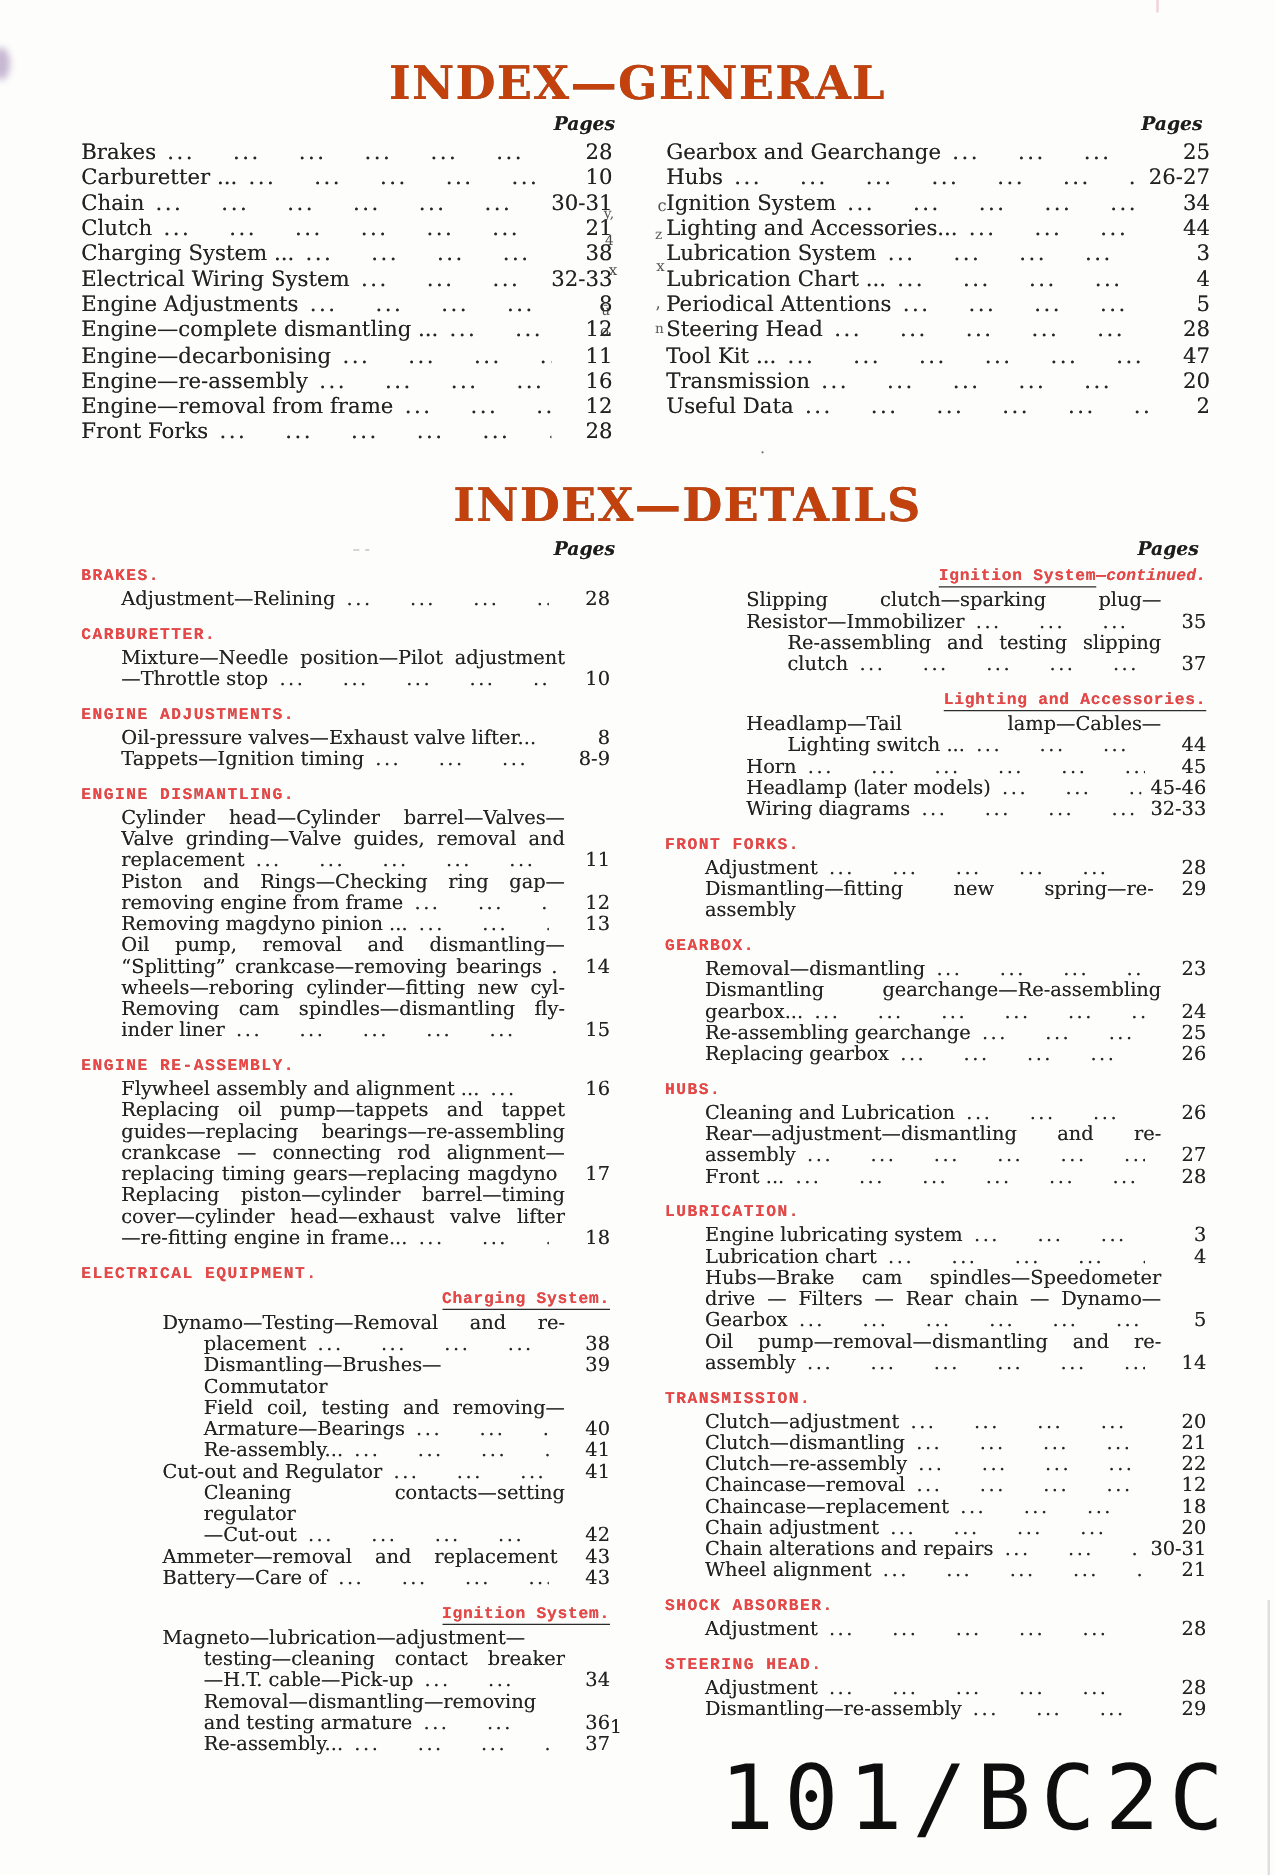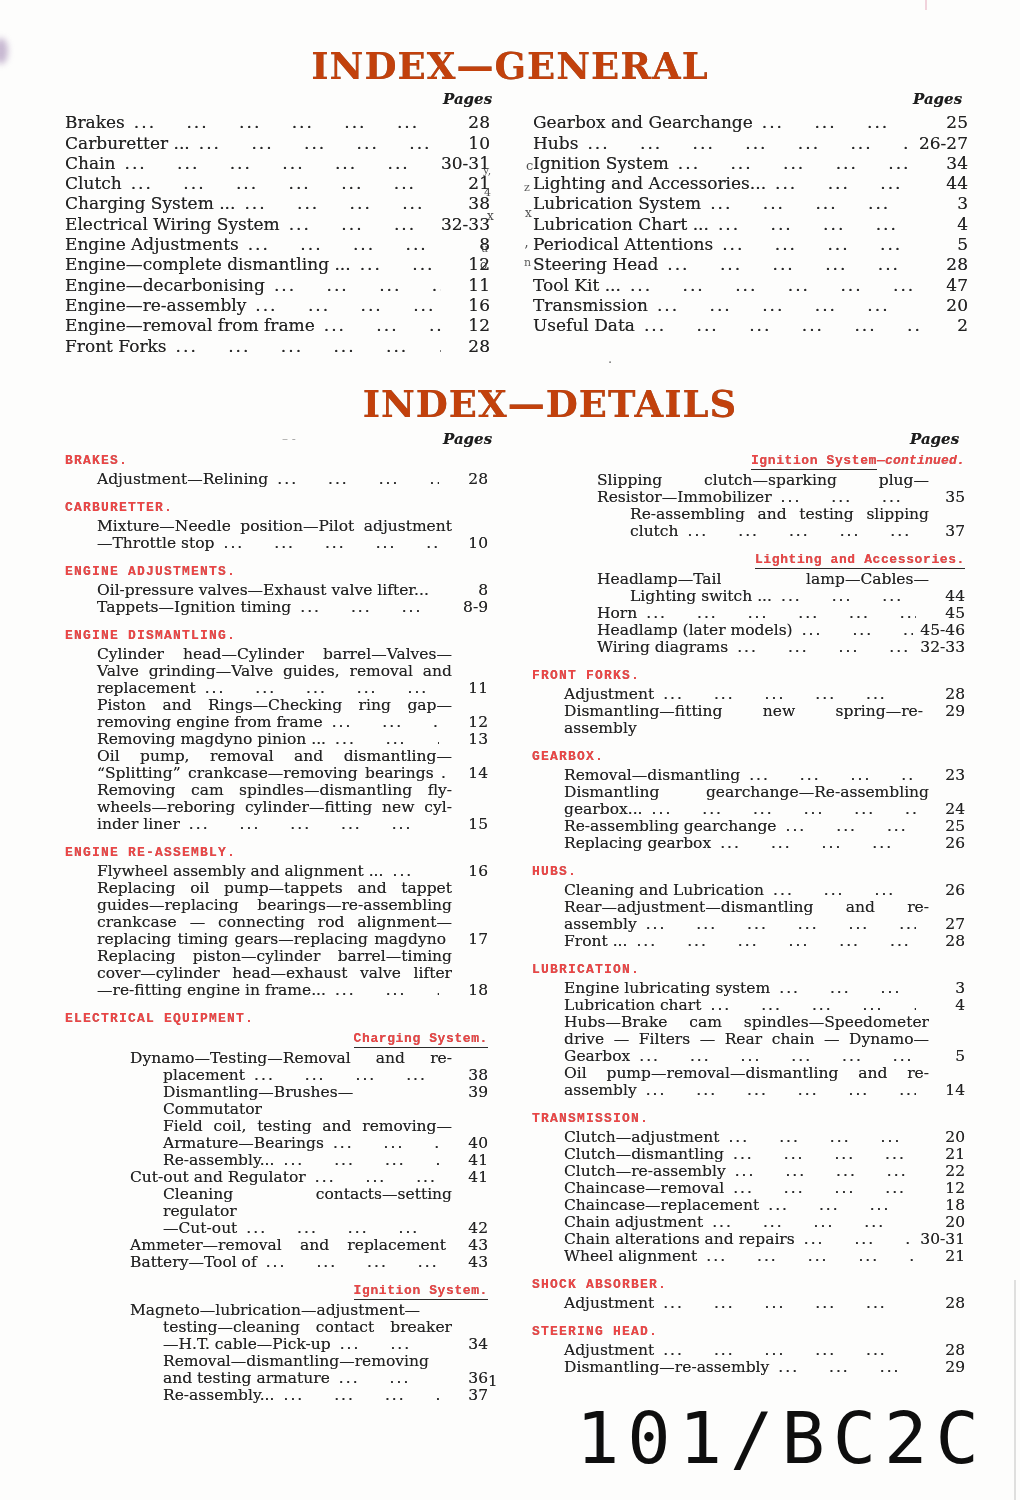--- a/index.html
+++ b/index.html
@@ -6,21 +6,21 @@
   .page{position:relative;width:1020px;height:1500px;margin:0 auto;background:#fdfdfc;
         font-family:"DejaVu Serif","Liberation Serif",serif;color:#222;overflow:hidden;
         text-shadow:0 0 .5px rgba(25,25,25,.55);}
   .title{position:absolute;left:0;width:1020px;text-align:center;font-weight:bold;
          font-size:37px;letter-spacing:1px;color:#c2410c;}
   #gen-title{top:44px;}
   #det-title{top:382px;margin-left:40px;}
   .pages-label{position:absolute;font-style:italic;font-weight:bold;font-size:15px;color:#1d1d1d;}
   .col{position:absolute;}
   
-  .gi-row{display:flex;align-items:flex-end;height:20.3px;font-size:17px;white-space:nowrap;}
+  .gi-row{display:flex;align-items:center;height:20.3px;font-size:17px;white-space:nowrap;}
   .gi-row .lbl{white-space:nowrap;}
   
   .d-row{display:flex;align-items:baseline;line-height:17px;min-height:17px;font-size:15.5px;}
   .d-row .lbl{white-space:nowrap;}
   .d-row.j .lbl{flex:1;text-align:justify;text-align-last:justify;white-space:normal;}
   .d-row.full .lbl{margin-right:36px;}
   .i1{padding-left:32px;}
   .i2{padding-left:65px;}
   .i3{padding-left:98px;}
   .leader{flex:1;overflow:hidden;white-space:nowrap;margin:0 7px 0 9px;min-width:0;color:#262626;}
@@ -235,24 +235,24 @@
           <span class="pg">13</span>
         </div>
         <div class="d-row i1 j full">
           <span class="lbl">Oil pump, removal and dismantling—</span>
         </div>
         <div class="d-row i1 j">
           <span class="lbl">“Splitting” crankcase—removing bearings .</span>
           <span class="pg">14</span>
         </div>
         <div class="d-row i1 j full">
+          <span class="lbl">wheels—reboring cylinder—fitting new cyl-</span>
+        </div>
+        <div class="d-row i1 j full">
           <span class="lbl">Removing cam spindles—dismantling fly-</span>
-        </div>
-        <div class="d-row i1 j full">
-          <span class="lbl">wheels—reboring cylinder—fitting new cyl-</span>
         </div>
         <div class="d-row i1">
           <span class="lbl">inder liner</span>
           <span class="leader"></span>
           <span class="pg">15</span>
         </div>
       </div>
       <div class="sect">
         <div class="sec-head">ENGINE RE-ASSEMBLY.</div>
         <div class="d-row i1">
@@ -326,21 +326,21 @@
         <div class="d-row i3">
           <span class="lbl">—Cut-out</span>
           <span class="leader"></span>
           <span class="pg">42</span>
         </div>
         <div class="d-row i2 j">
           <span class="lbl">Ammeter—removal and replacement</span>
           <span class="pg">43</span>
         </div>
         <div class="d-row i2">
-          <span class="lbl">Battery—Tool of</span>
+          <span class="lbl">Battery—Care of</span>
           <span class="leader"></span>
           <span class="pg">43</span>
         </div>
       </div>
       <div class="sect">
         <div class="sec-head sub i1"><span class="u">Ignition System.</span></div>
         <div class="d-row i2 j full">
           <span class="lbl">Magneto—lubrication—adjustment—</span>
         </div>
         <div class="d-row i3 j full">

